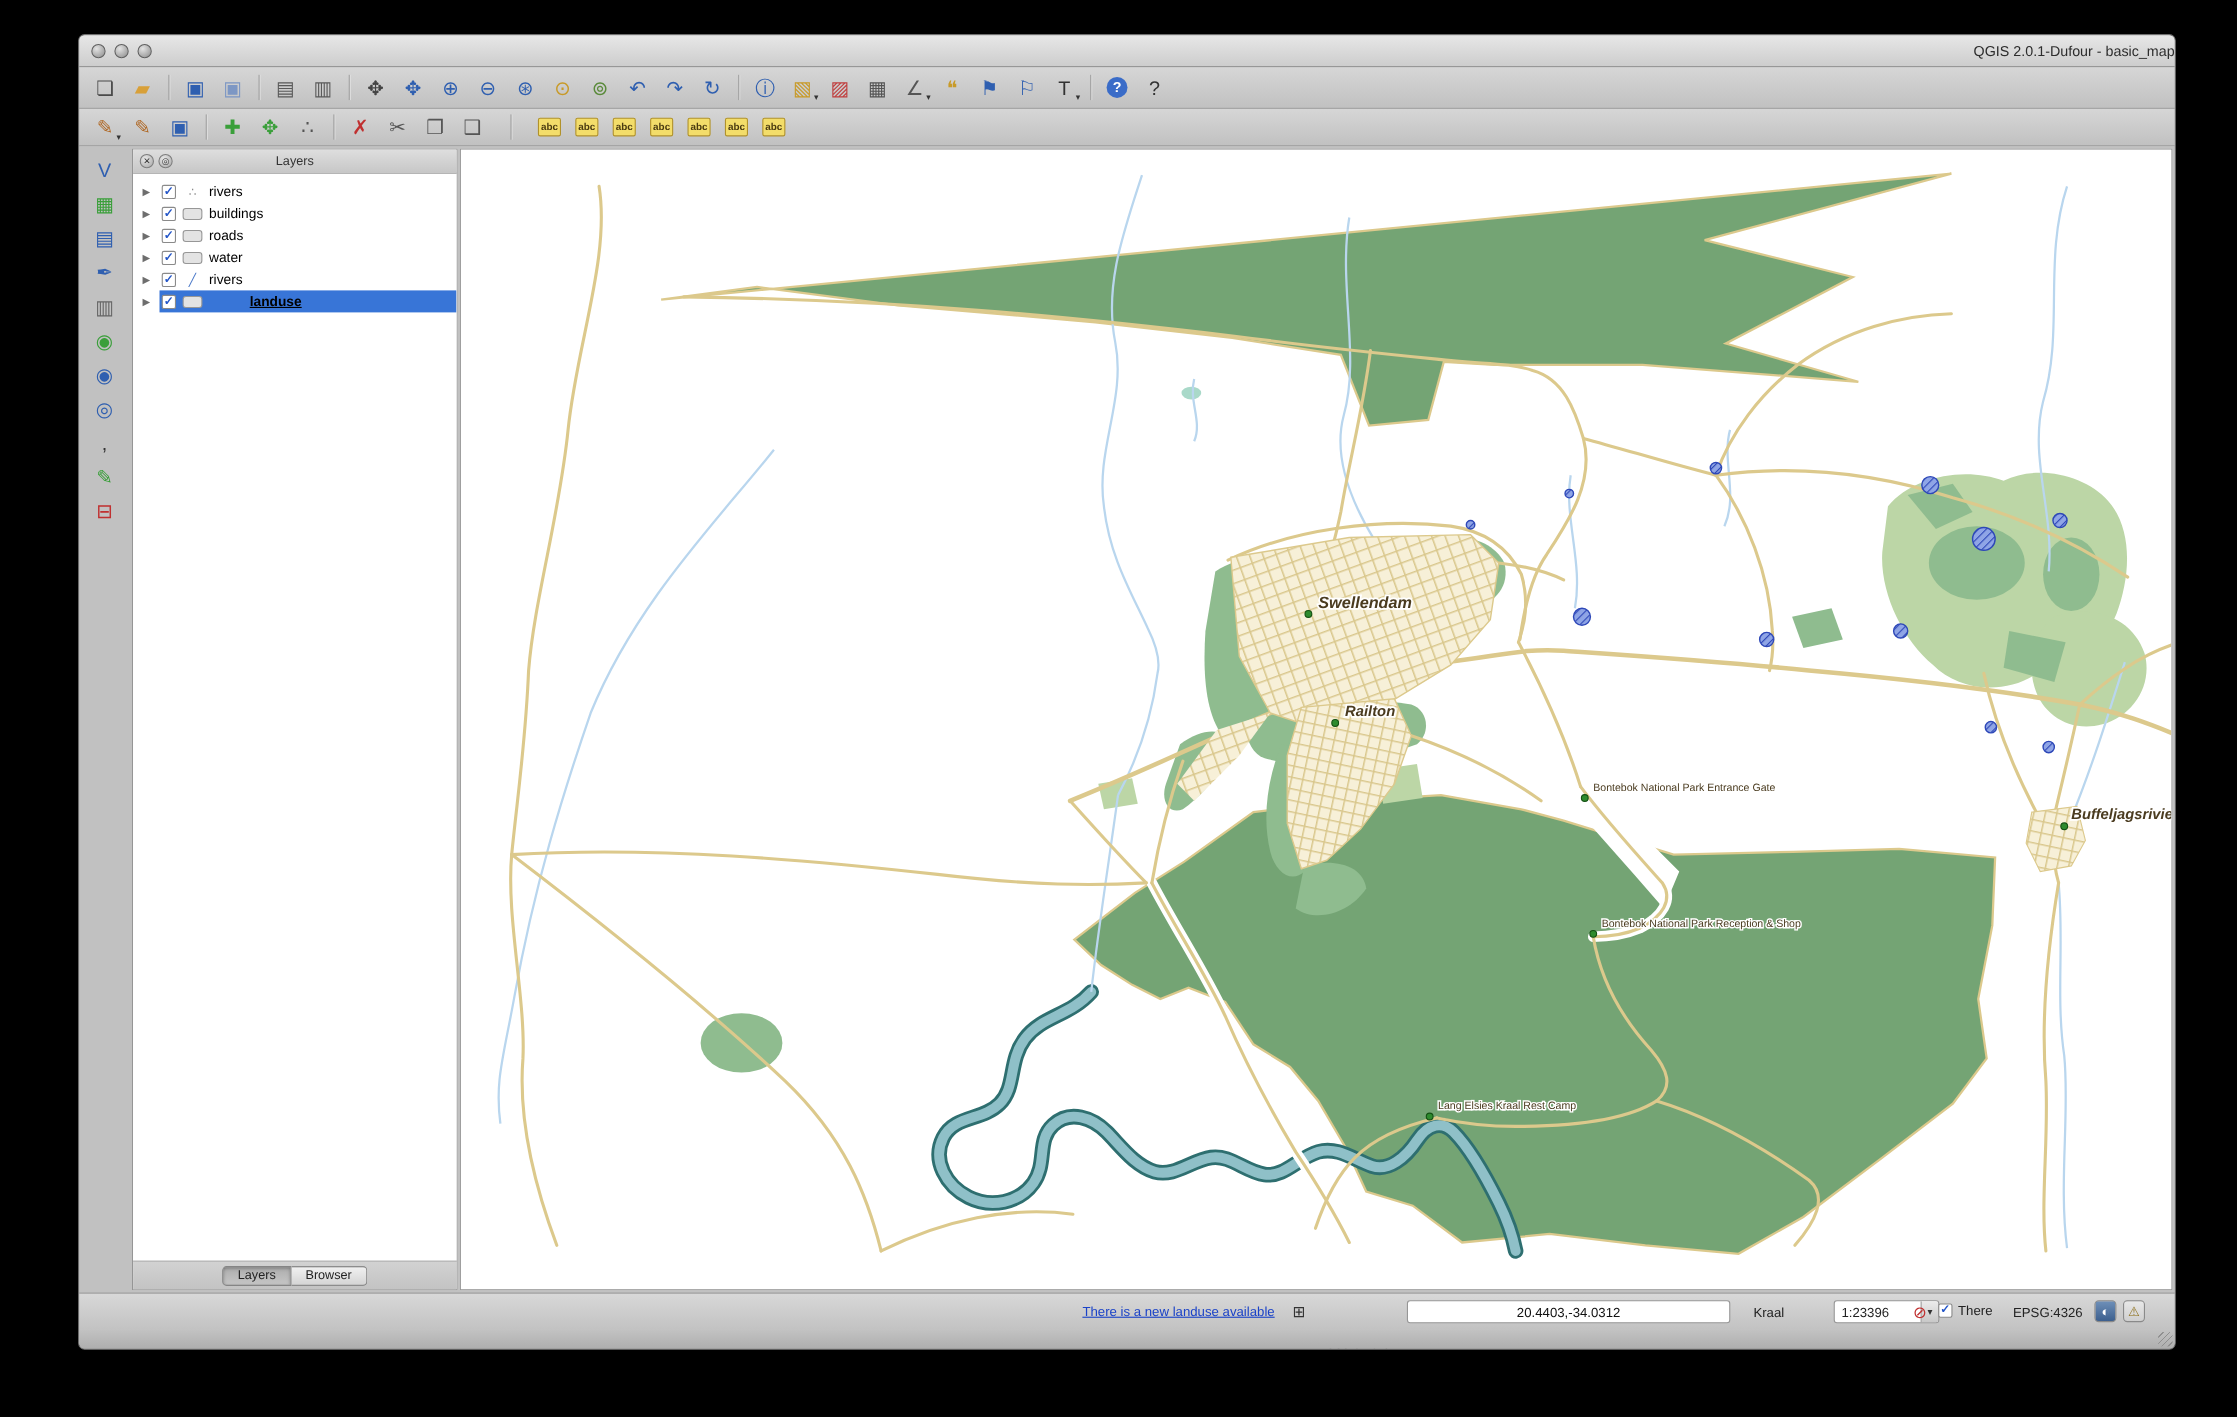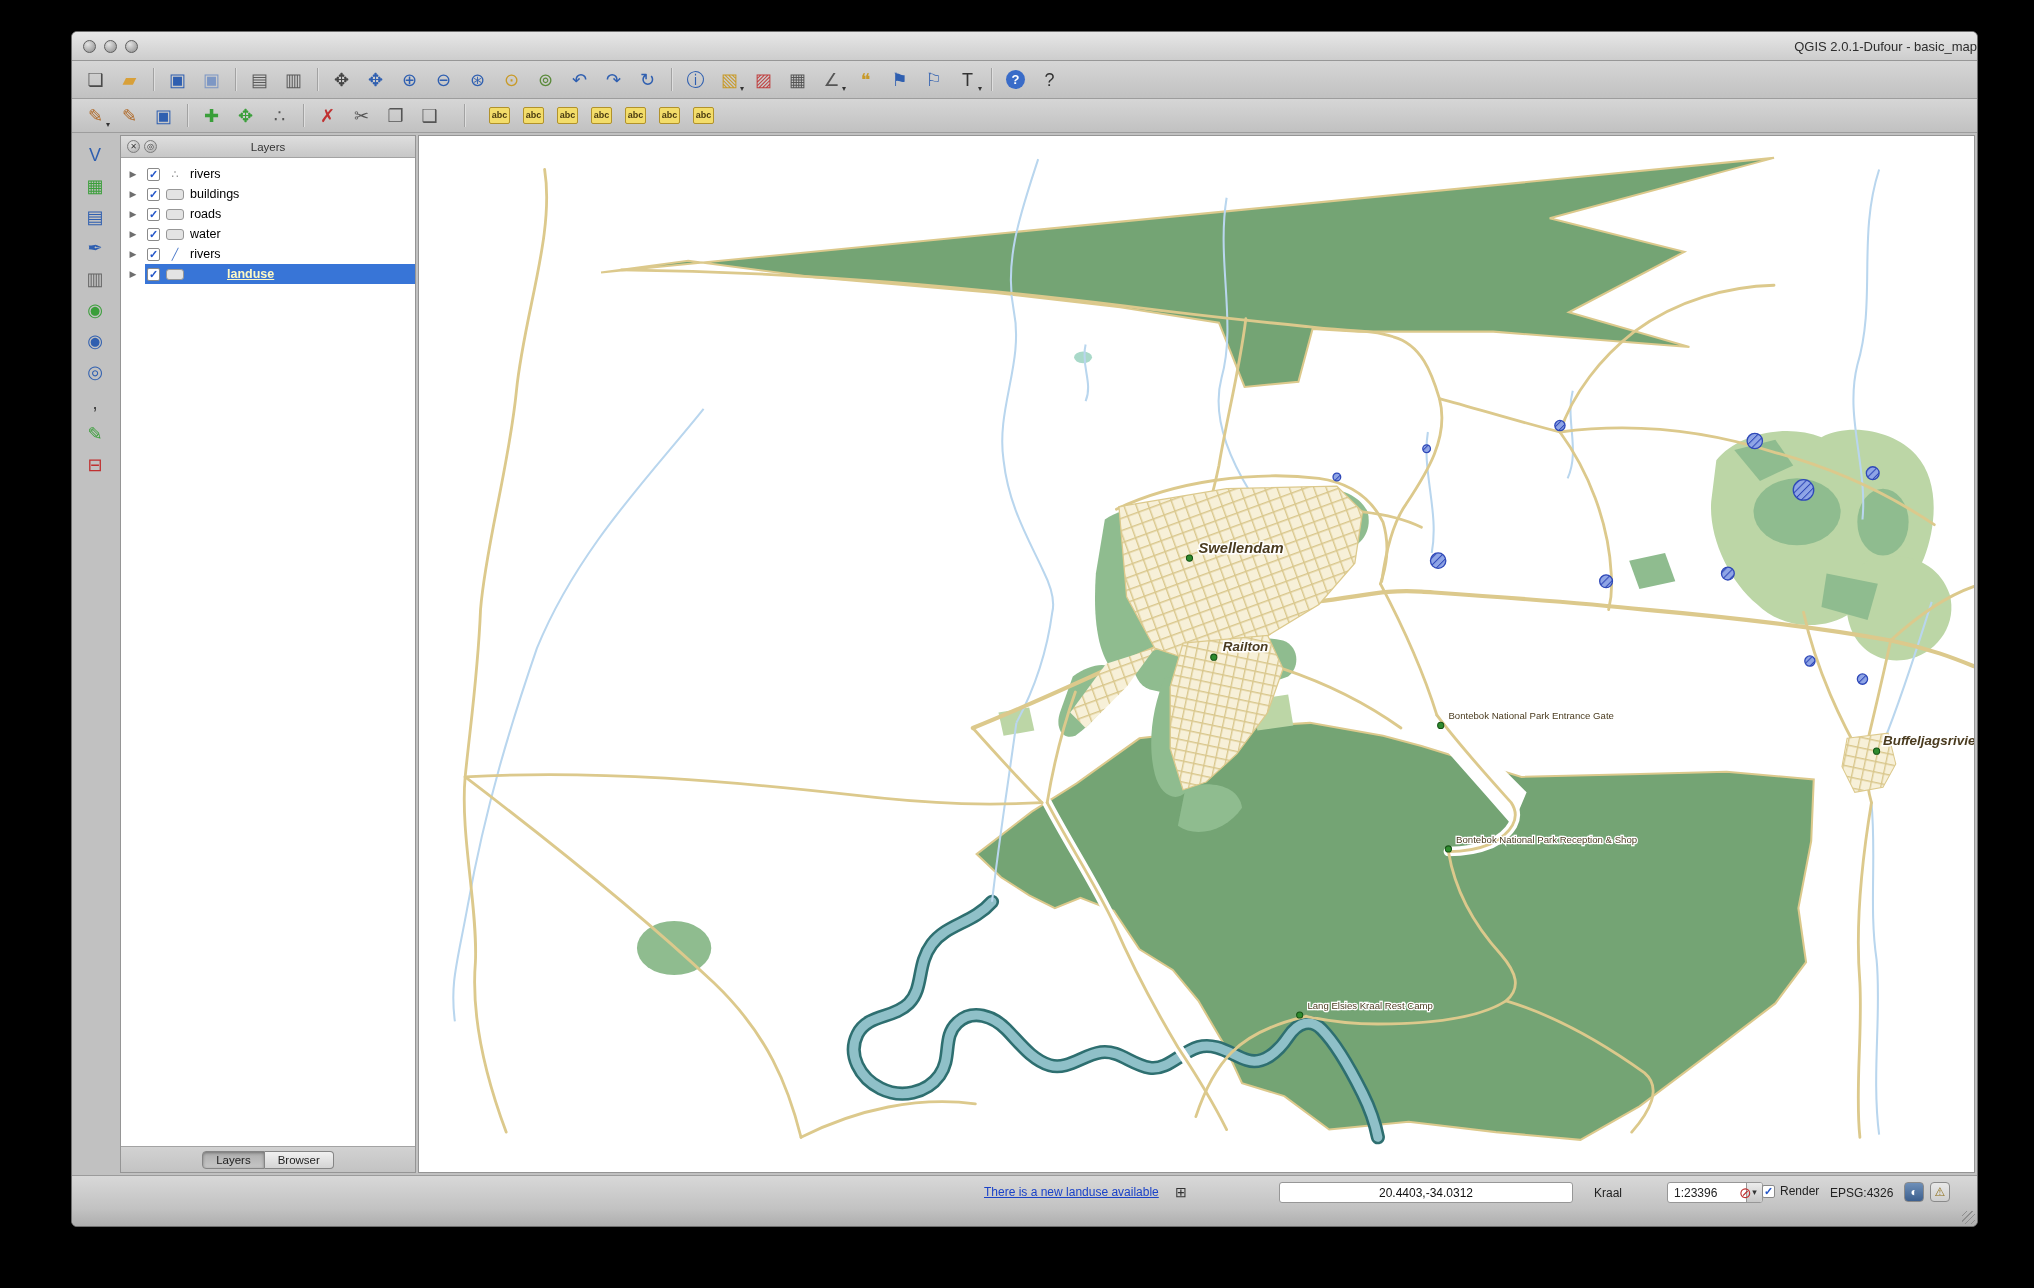--- a/index.html
+++ b/index.html
@@ -45,21 +45,21 @@
   .panel-btn { position:absolute; top:4px; width:13px; height:13px; border-radius:50%;
                background:radial-gradient(circle at 35% 30%, #e8e8e8, #a8a8a8); border:1px solid #7d7d7d;
                font-size:8px; line-height:11px; text-align:center; color:#333; }
   .panel-btn.b1 { left:6px; } .panel-btn.b2 { left:23px; }
   .panel-title { font-size:11.5px; color:#333; }
   .layers-list { flex:1; background:#fff; padding-top:6px; overflow:hidden; }
   .layer-row { display:flex; align-items:center; height:20px; font-size:12.5px; color:#000; }
   .row-arrow { width:24px; flex:none; text-align:center; font-size:9px; color:#6e6e6e; }
   .row-body { flex:1; height:100%; display:flex; align-items:center; gap:6px; padding-left:2px; }
   .row-body.selected { background:var(--selection-blue); }
-  .row-body.selected .layer-label { color:#fef9c3; font-weight:bold; text-decoration:underline;padding-left:37px; }
+  .row-body.selected .layer-label { color:#000000; font-weight:bold; text-decoration:underline;padding-left:37px; }
   .cbx { width:13px; height:13px; flex:none; background:#fff; border:1px solid #8a8a8a; border-radius:2px;
          font-size:11px; line-height:11px; text-align:center; color:#2456c8; font-weight:bold; }
   .sym-chip { width:18px; height:11px; flex:none; background:#e3e3e3; border:1px solid #979797; border-radius:3px; }
   .sym-glyph { width:18px; flex:none; text-align:center; font-size:11px; color:#8a8a8a; }
   .panel-tabs { height:26px; flex:none; background:linear-gradient(#d2d2d2,#c3c3c3); border-top:1px solid #a3a3a3;
                 display:flex; align-items:center; justify-content:center; }
   .tab { font-size:11.5px; color:#222; padding:2px 13px; border:1px solid #858585;
          background:linear-gradient(#f1f1f1,#d4d4d4); }
   .tab.first { border-radius:4px 0 0 4px; }
   .tab.last { border-radius:0 4px 4px 0; border-left:none; }
@@ -509,21 +509,21 @@
       <span class="sb-abs sb-coordlabel">Coordinate:</span>
       <input class="sb-abs sb-input" value="20.4403,-34.0312" style="">
       <span class="sb-abs sb-scalelabel">Kraal</span>
       <span class="sb-abs sb-combo">
         <span class="combo-val">1:23396</span>
         <span class="combo-arrow">▾</span>
       </span>
       <span class="sb-abs sb-stop">⊘</span>
       <span class="sb-abs render-wrap">
         <span class="cbx">✓</span>
-        <span>Render</span>
+        <span>There</span>
       </span>
       <span class="sb-abs sb-crs">EPSG:4326</span>
       <span class="sb-abs sb-iconbtn sb-crsbtn">◐</span>
       <span class="sb-abs sb-iconbtn sb-warnbtn">⚠</span>
     </div>
 
     <div class="window-footer">
       <span class="resize-grip"></span>
     </div>
 

